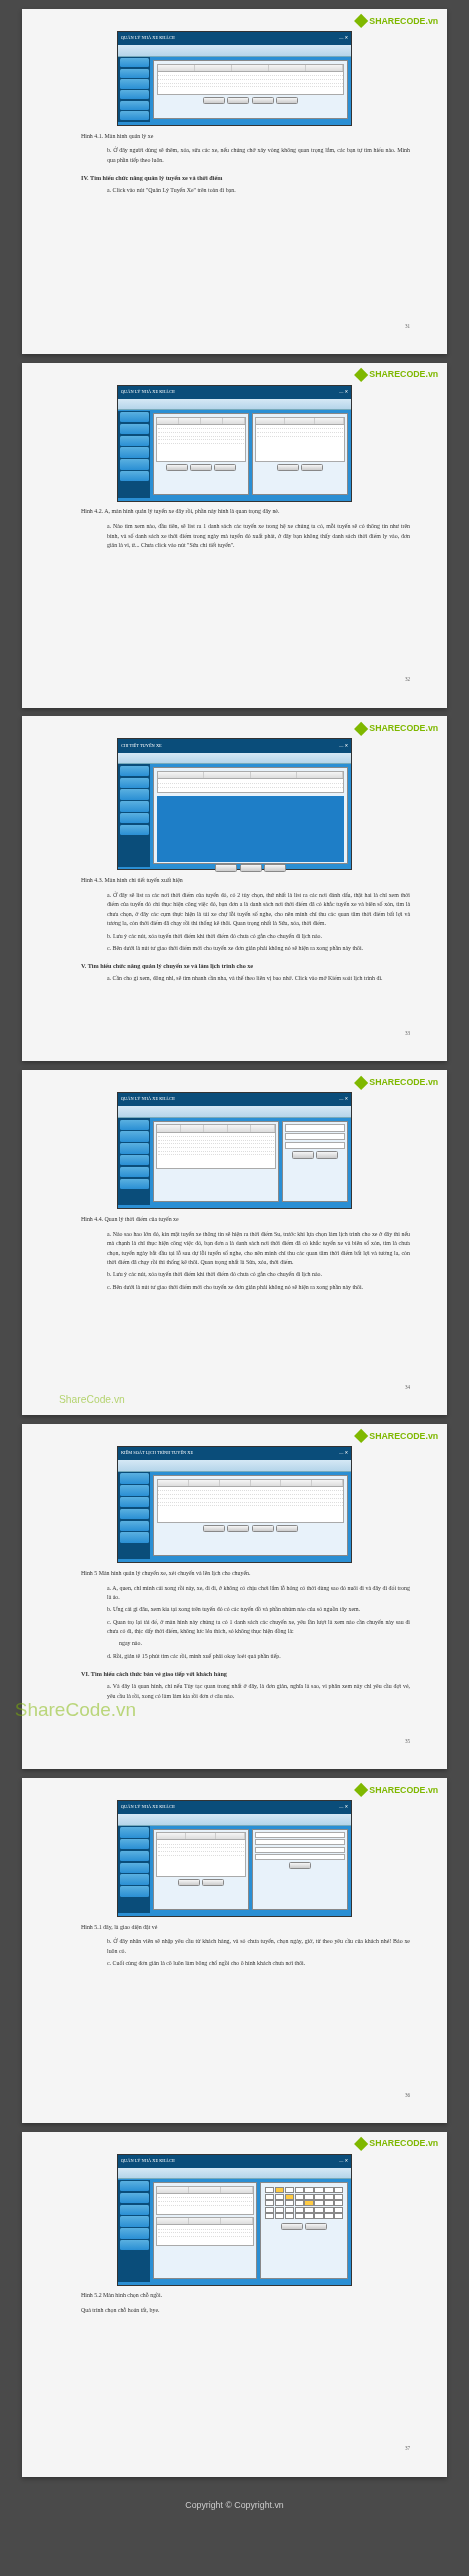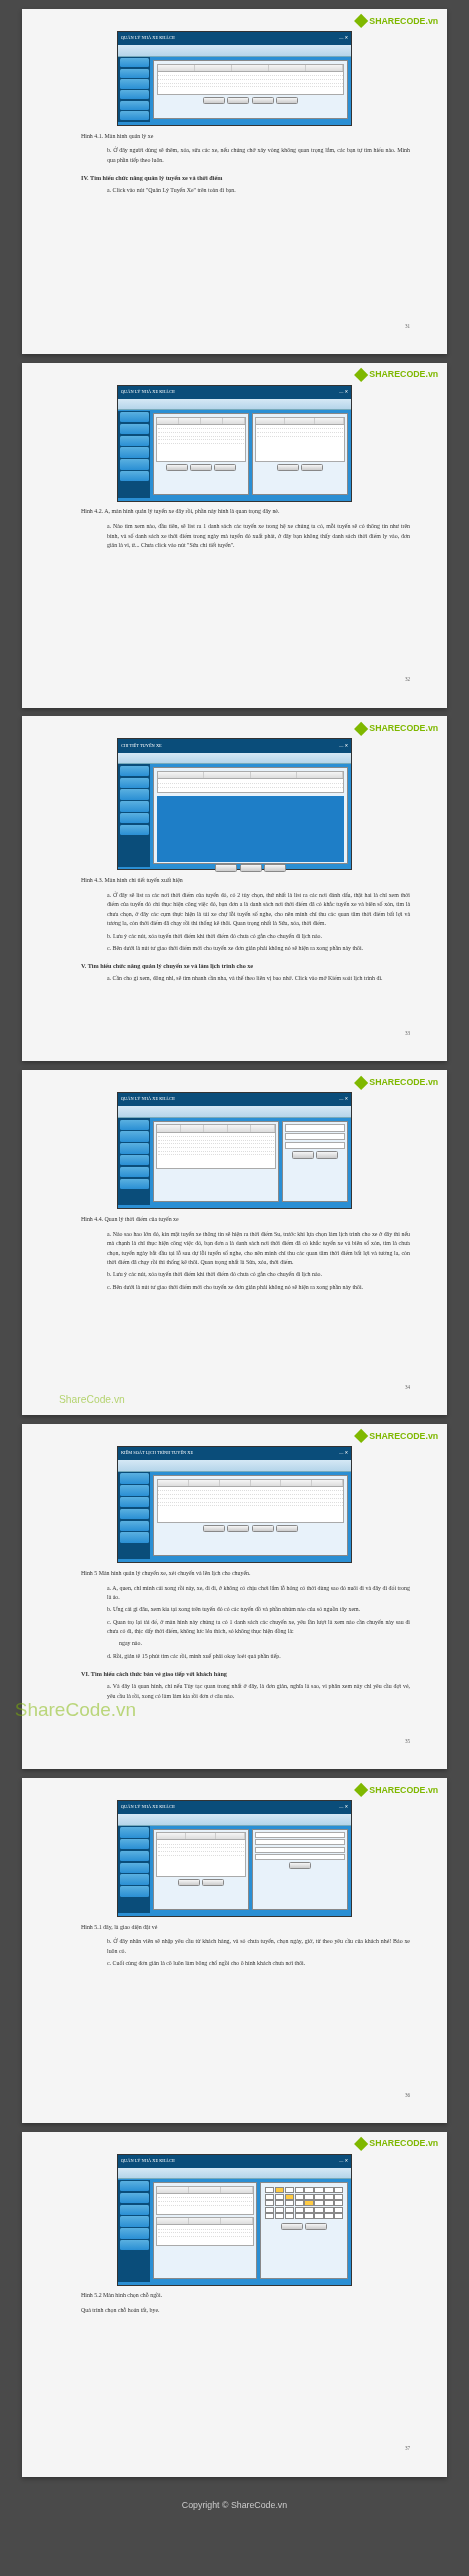--- a/index.html
+++ b/index.html
@@ -682,14 +682,14 @@
         </div>
       </div>
     </div>
   </div>
 
   <div class="caption">Hình 5.2 Màn hình chọn chỗ ngồi.</div>
   <div class="para" style="margin-left:22px">Quá trình chọn chỗ hoán tất, bye.</div>
   <div class="pgnum">37</div>
 </div>
 
-<div class="copyright">Copyright © ShareCode.vn</div>
+<div class="copyright">Copyright © Copyright.vn</div>
 
 
 </body></html>

